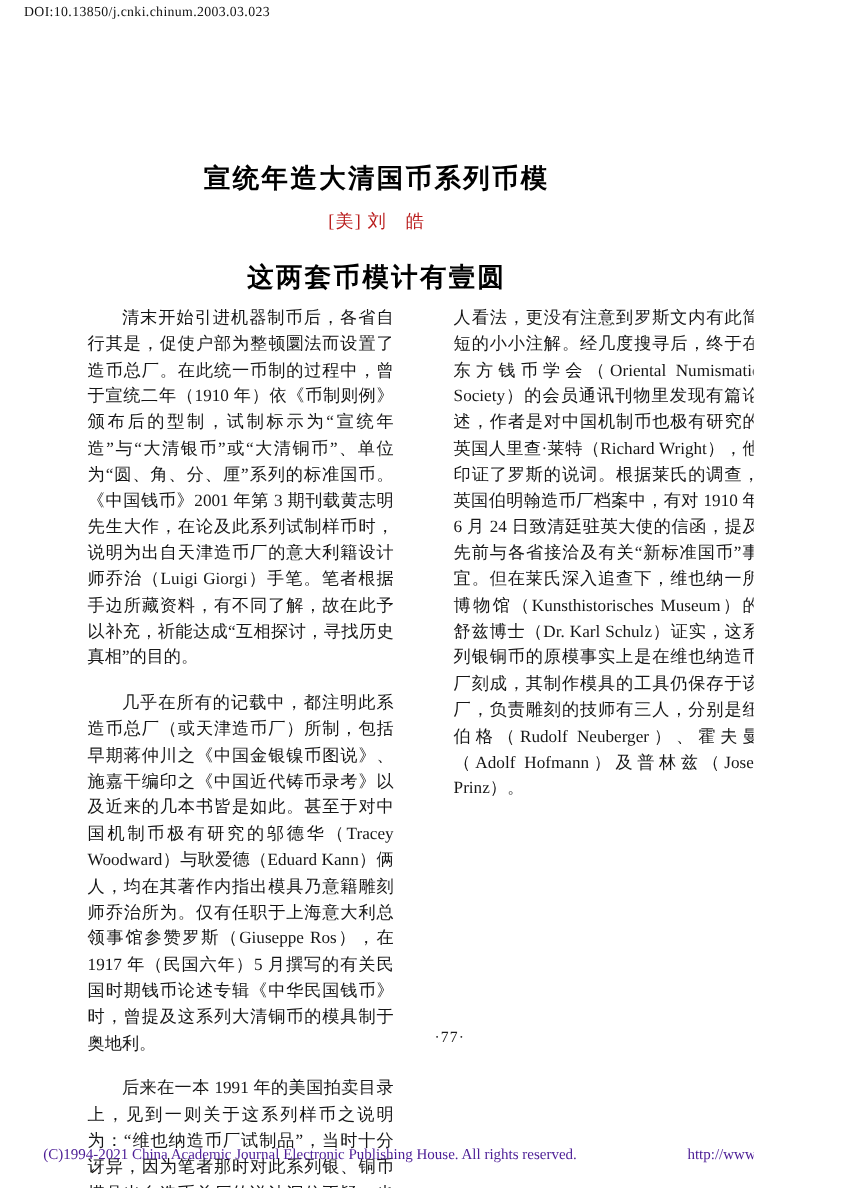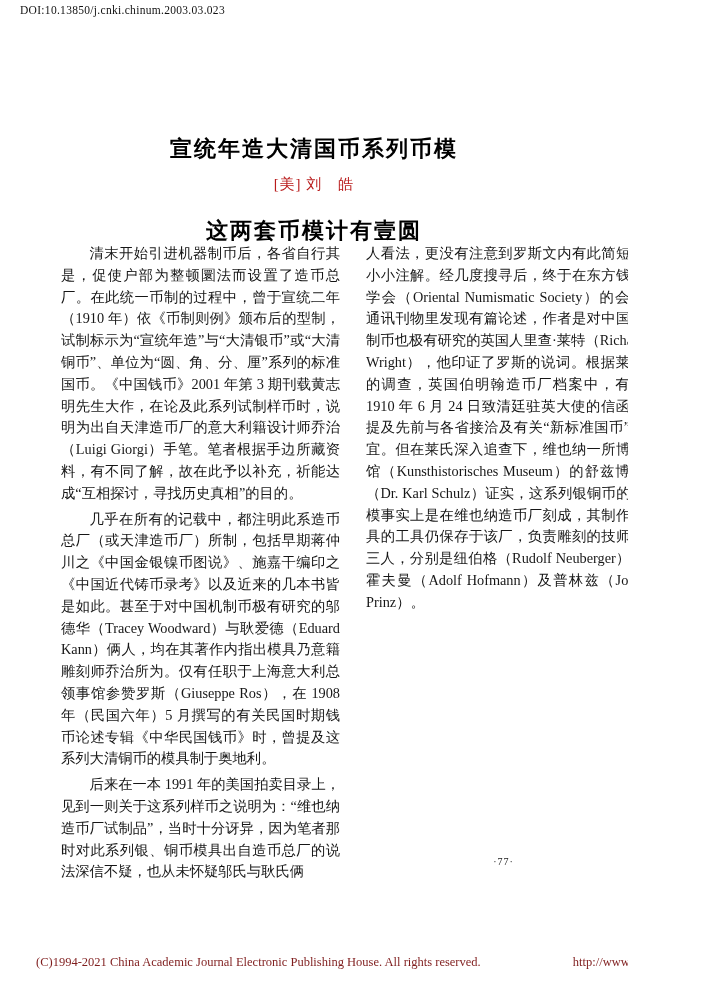--- a/index.html
+++ b/index.html
@@ -55,66 +55,66 @@
     top: 239px;
     width: 287px;
     text-align: justify;
     font-size: 14.3px;
     line-height: 21.8px;
     color: #161616;
   }
   .column-left  { left: 57px; }
   .column-right { left: 362px; }
   .para {
-    margin: 4px;
+    margin: 16px;
     padding: 0;
     text-align: justify;
   }
   .para.indent { text-indent: 2em; }
   .page-number {
     position: absolute;
     left: 362px;
     top: 856px;
     width: 287px;
-    text-align: center;
+    text-align: left;
     padding-right: 4px;
     box-sizing: border-box;
-    font-size: 10px;
+    font-size: 13px;
     letter-spacing: 1px;
     color: #1a1a1a;
   }
   .footer {
     position: absolute;
     left: 36px;
     top: 955px;
     width: 636px;
     display: flex;
     justify-content: space-between;
     font-size: 12.5px;
-    color: #7f1d1d;
+    color: #4c1d95;
     font-family: "Liberation Serif", "DejaVu Serif", serif;
   }
 </style>
 </head>
 <body>
 
 <div class="page">
 
   <div class="doi">DOI:10.13850/j.cnki.chinum.2003.03.023</div>
 
   <div class="title-block">
     <div class="title-line">宣统年造大清国币系列币模</div>
     <div class="title-line">这两套币模计有壹圆</div>
   </div>
 
   <div class="author">[美] 刘　皓</div>
 
   <div class="column column-left">
     <p class="para indent">清末开始引进机器制币后，各省自行其是，促使户部为整顿圜法而设置了造币总厂。在此统一币制的过程中，曾于宣统二年（1910 年）依《币制则例》颁布后的型制，试制标示为“宣统年造”与“大清银币”或“大清铜币”、单位为“圆、角、分、厘”系列的标准国币。《中国钱币》2001 年第 3 期刊载黄志明先生大作，在论及此系列试制样币时，说明为出自天津造币厂的意大利籍设计师乔治（Luigi Giorgi）手笔。笔者根据手边所藏资料，有不同了解，故在此予以补充，祈能达成“互相探讨，寻找历史真相”的目的。</p>
-    <p class="para indent">几乎在所有的记载中，都注明此系造币总厂（或天津造币厂）所制，包括早期蒋仲川之《中国金银镍币图说》、施嘉干编印之《中国近代铸币录考》以及近来的几本书皆是如此。甚至于对中国机制币极有研究的邬德华（Tracey Woodward）与耿爱德（Eduard Kann）俩人，均在其著作内指出模具乃意籍雕刻师乔治所为。仅有任职于上海意大利总领事馆参赞罗斯（Giuseppe Ros），在 1908 年（民国六年）5 月撰写的有关民国时期钱币论述专辑《中华民国钱币》时，曾提及这系列大清铜币的模具制于奥地利。</p>
+    <p class="para indent">几乎在所有的记载中，都注明此系造币总厂（或天津造币厂）所制，包括早期蒋仲川之《中国金银镍币图说》、施嘉干编印之《中国近代铸币录考》以及近来的几本书皆是如此。甚至于对中国机制币极有研究的邬德华（Tracey Woodward）与耿爱德（Eduard Kann）俩人，均在其著作内指出模具乃意籍雕刻师乔治所为。仅有任职于上海意大利总领事馆参赞罗斯（Giuseppe Ros），在 1917 年（民国六年）5 月撰写的有关民国时期钱币论述专辑《中华民国钱币》时，曾提及这系列大清铜币的模具制于奥地利。</p>
     <p class="para indent">后来在一本 1991 年的美国拍卖目录上，见到一则关于这系列样币之说明为：“维也纳造币厂试制品”，当时十分讶异，因为笔者那时对此系列银、铜币模具出自造币总厂的说法深信不疑，也从未怀疑邬氏与耿氏俩</p>
   </div>
 
   <div class="column column-right">
     <p class="para">人看法，更没有注意到罗斯文内有此简短的小小注解。经几度搜寻后，终于在东方钱币学会（Oriental Numismatic Society）的会员通讯刊物里发现有篇论述，作者是对中国机制币也极有研究的英国人里查·莱特（Richard Wright），他印证了罗斯的说词。根据莱氏的调查，英国伯明翰造币厂档案中，有对 1910 年 6 月 24 日致清廷驻英大使的信函，提及先前与各省接洽及有关“新标准国币”事宜。但在莱氏深入追查下，维也纳一所博物馆（Kunsthistorisches Museum）的舒兹博士（Dr. Karl Schulz）证实，这系列银铜币的原模事实上是在维也纳造币厂刻成，其制作模具的工具仍保存于该厂，负责雕刻的技师有三人，分别是纽伯格（Rudolf Neuberger）、霍夫曼（Adolf Hofmann）及普林兹（Josef Prinz）。</p>
   </div>
 
   <div class="page-number">·77·</div>
 
   <div class="footer">

